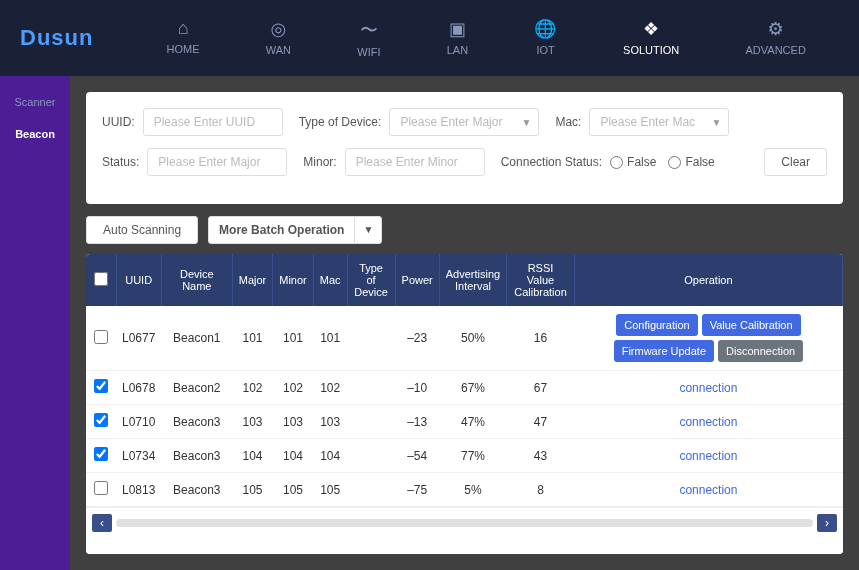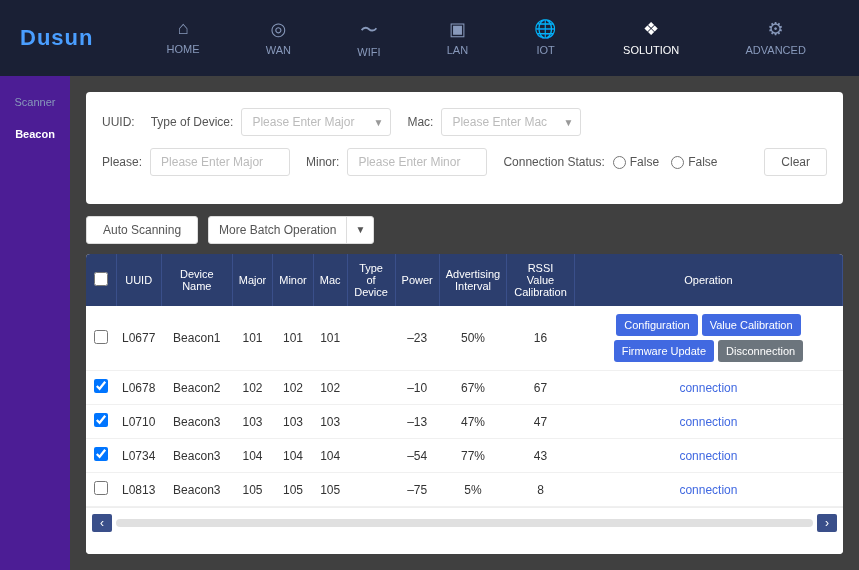--- a/index.html
+++ b/index.html
@@ -40,21 +40,21 @@
     
     .btn { border: none; border-radius: 3px; padding: 6px 16px; font-size: 12px; cursor: pointer; height: 28px; }
     .btn-primary { background: #4169e1; color: white; }
     .btn-default { background: white; color: #555; border: 1px solid #ddd; }
     .btn-small { padding: 3px 8px; font-size: 11px; height: 22px; border-radius: 3px; border: none; cursor: pointer; }
     .btn-blue-small { background: #4169e1; color: white; }
     .btn-gray-small { background: #6c757d; color: white; }
 
     
     .toolbar { display: flex; align-items: center; gap: 10px; margin-bottom: 10px; }
-    .batch-btn { display: flex; align-items: center; border: 1px solid #ddd; border-radius: 3px; background: white; cursor: pointer; overflow: hidden; height: 28px; }
+    .batch-btn { display: flex; align-items: center; border: 1px solid #ddd; border-radius: 3px; background: white; cursor: pointer; overflow: hidden; height: 28px; font-weight: bold; }
     .batch-btn-label { padding: 0 10px; font-size: 12px; color: #555; border-right: 1px solid #ddd; line-height: 28px; }
     .batch-btn-arrow { padding: 0 8px; color: #555; font-size: 10px; line-height: 28px; }
 
     
     .table-wrapper { background: white; border-radius: 4px; overflow: hidden; }
     .table { width: 100%; border-collapse: collapse; }
     .table th { background: #2c3e6e; color: white; padding: 8px 6px; font-size: 11px; font-weight: normal; text-align: center; border-right: 1px solid #3a4f8a; }
     .table td { padding: 8px 6px; text-align: center; font-size: 12px; color: #333; border-bottom: 1px solid #f0f0f0; }
     .table .checkbox-cell { width: 30px; }
     .table .operation-cell { display: flex; gap: 4px; justify-content: center; align-items: center; flex-wrap: wrap; }
@@ -120,20 +120,21 @@
       <span>Beacon</span>
     </div>
   </div>
 
   <div class="main">
 
     <div class="form-section">
       <div class="form-row">
         <div class="form-group">
           <label class="form-label">UUID:</label>
+          <input type="text" class="form-input" style="width: 140px;" placeholder="Please Enter UUID">
         </div>
         <div class="form-group">
           <label class="form-label">Type of Device:</label>
           <div class="form-select-wrapper">
             <select class="form-select" style="width:150px;">
               <option value="">Please Enter Major</option>
             </select>
             <span class="select-arrow">▼</span>
           </div>
         </div>
@@ -142,21 +143,21 @@
           <div class="form-select-wrapper">
             <select class="form-select" style="width:140px;">
               <option value="">Please Enter Mac</option>
             </select>
             <span class="select-arrow">▼</span>
           </div>
         </div>
       </div>
       <div class="form-row">
         <div class="form-group">
-          <label class="form-label">Please:</label>
+          <label class="form-label">Status:</label>
           <input type="text" class="form-input" style="width: 140px;" placeholder="Please Enter Major">
         </div>
         <div class="form-group">
           <label class="form-label">Minor:</label>
           <input type="text" class="form-input" style="width: 140px;" placeholder="Please Enter Minor">
         </div>
         <div class="form-group">
           <label class="form-label">Connection Status:</label>
           <div class="radio-group">
             <label class="radio-item">

